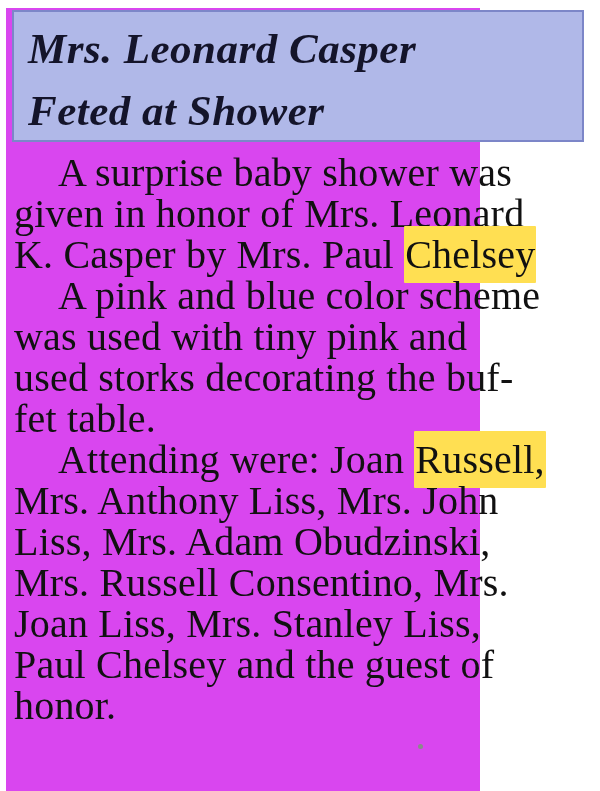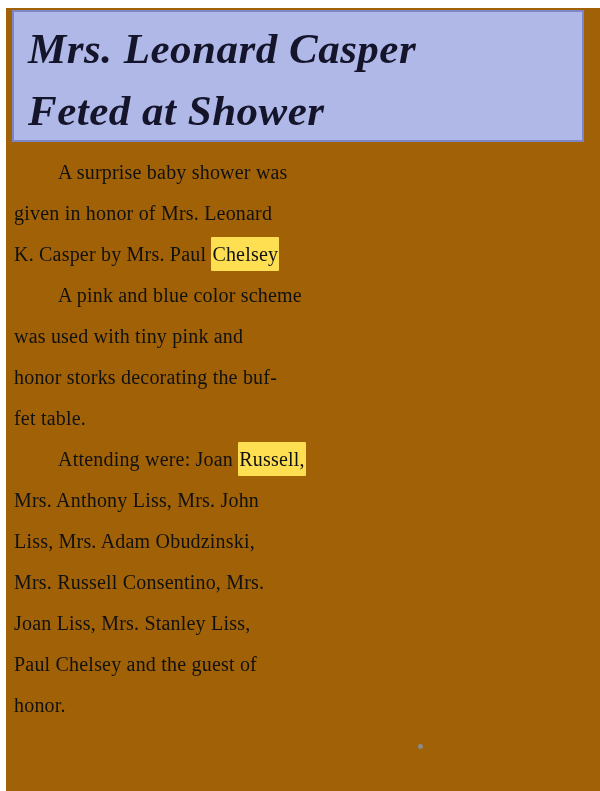--- a/index.html
+++ b/index.html
@@ -8,23 +8,23 @@
   }
   body {
     width: 600px;
     height: 791px;
     background: #ffffff;
     font-family: "Liberation Serif", serif;
     overflow: hidden;
   }
   .clipping {
     position: relative;
-    width: 600px;
+    width: 480px;
     height: 791px;
-    background: #a16207;
+    background: #d946ef;
     box-sizing: border-box;
   }
   
   .scan-edge-left {
     position: absolute;
     left: 0;
     top: 0;
     width: 6px;
     height: 791px;
     background: #ffffff;
@@ -60,21 +60,21 @@
   }
   .article-body {
     position: absolute;
     left: 14px;
     top: 152px;
     width: 572px;
     color: #000000;
   }
   .para {
     font-family: "Liberation Serif", serif;
-    font-size: 20px;
+    font-size: 40px;
     line-height: 41px;
     color: #111111;
     letter-spacing: 0.2px;
   }
   .para .line {
     display: block;
     white-space: nowrap;
   }
   .indent {
     display: inline-block;
@@ -106,21 +106,21 @@
 
   <div class="article-body">
     <div class="para">
         <span class="line"><span class="indent"></span><span>A surprise baby shower was</span></span>
         <span class="line"><span>given in honor of Mrs. Leonard</span></span>
         <span class="line"><span>K. Casper by Mrs. Paul </span><span class="hl">Chelsey</span></span>
       </div>
     <div class="para">
         <span class="line"><span class="indent"></span><span>A pink and blue color scheme</span></span>
         <span class="line"><span>was used with tiny pink and</span></span>
-        <span class="line"><span>honor storks decorating the buf-</span></span>
+        <span class="line"><span>used storks decorating the buf-</span></span>
         <span class="line"><span>fet table.</span></span>
       </div>
     <div class="para">
         <span class="line"><span class="indent"></span><span>Attending were: Joan </span><span class="hl">Russell,</span></span>
         <span class="line"><span>Mrs. Anthony Liss, Mrs. John</span></span>
         <span class="line"><span>Liss, Mrs. Adam Obudzinski,</span></span>
         <span class="line"><span>Mrs. Russell Consentino, Mrs.</span></span>
         <span class="line"><span>Joan Liss, Mrs. Stanley Liss,</span></span>
         <span class="line"><span>Paul Chelsey and the guest of</span></span>
         <span class="line"><span>honor.</span></span>

